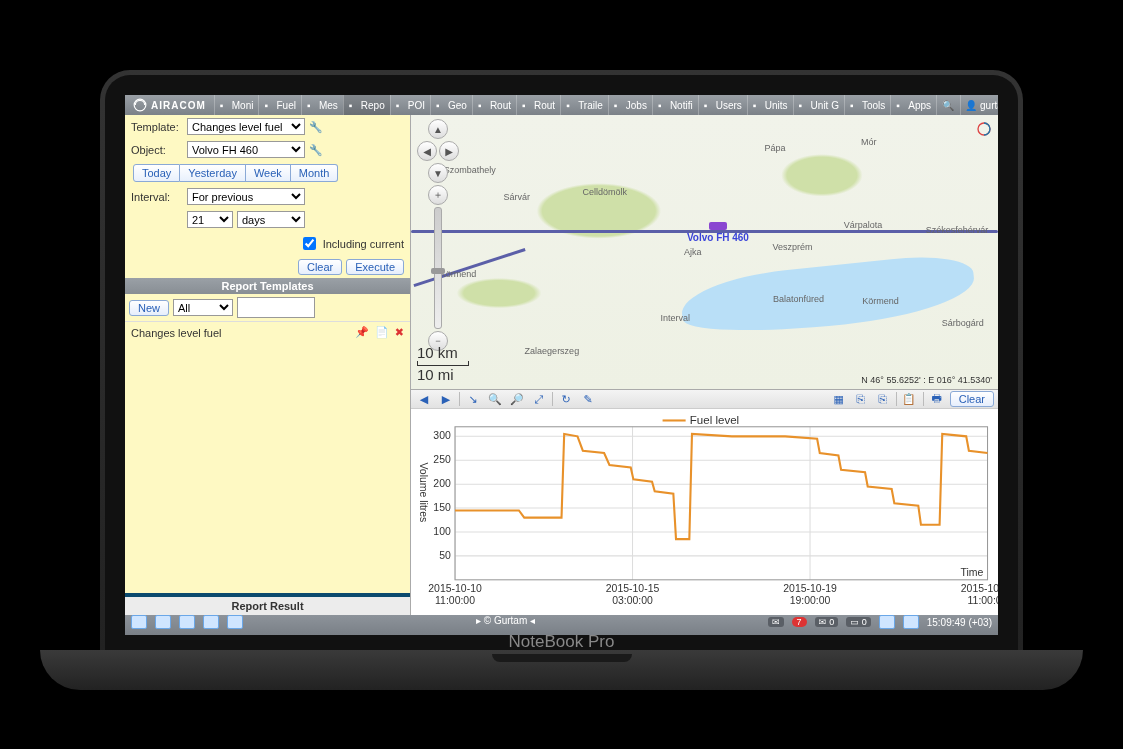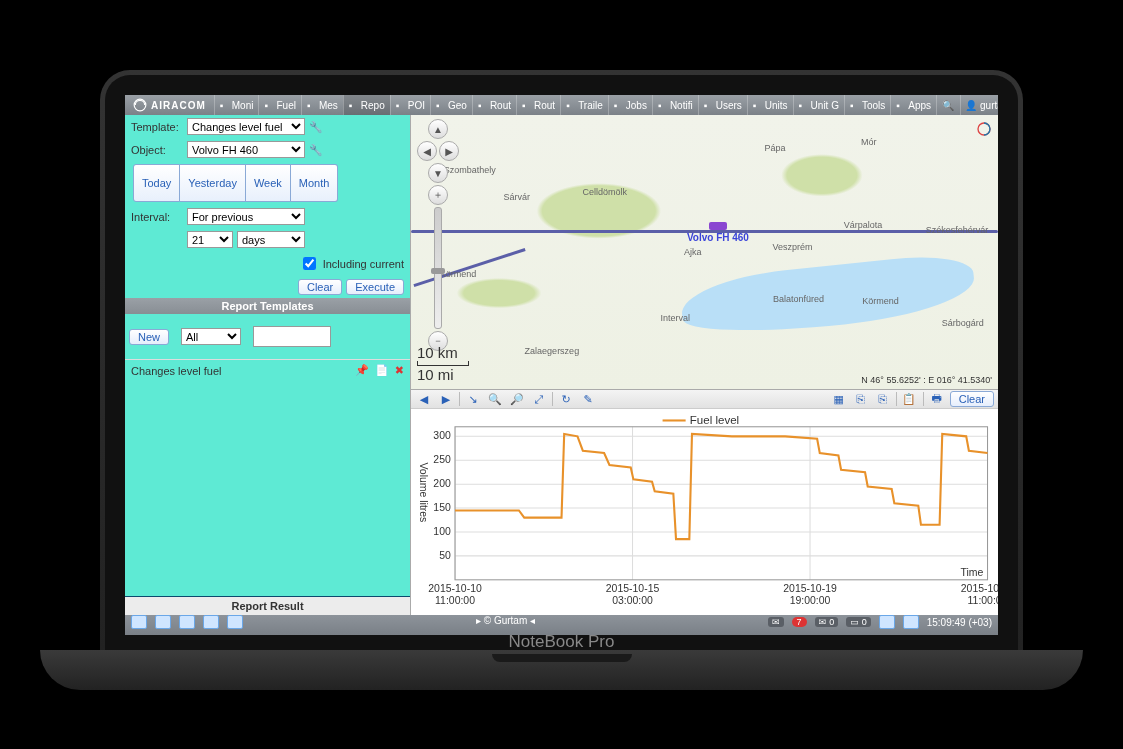--- a/index.html
+++ b/index.html
@@ -1,19 +1,19 @@
 <!DOCTYPE html>
 <html><head>
 <meta charset="utf-8">
 <style>
 html,body{margin:0;padding:0;background:#000;font-family:Arial,Helvetica,sans-serif;font-size:11px;color:#333}
 .stage{width:1123px;height:749px;position:relative}
 .laptop{position:absolute;left:100px;top:70px;width:923px;height:580px;background:linear-gradient(#333,#222);border-radius:30px 30px 0 0;padding:5px 5px 0 5px;box-sizing:border-box}
 .bezel{width:100%;height:100%;background:#111;border-radius:25px 25px 0 0;padding:20px 20px 0 20px;box-sizing:border-box}
-.screen{width:100%;height:540px;background:#5eead4;overflow:hidden;position:relative}
+.screen{width:100%;height:540px;background:#fef9c3;overflow:hidden;position:relative}
 .base{position:absolute;left:40px;top:650px;width:1043px;height:40px;background:linear-gradient(#3a3a3a,#222);border-radius:0 0 60px 60px}
 .base::before{content:"";position:absolute;left:50%;top:4px;width:140px;height:8px;margin-left:-70px;background:#1a1a1a;border-radius:0 0 10px 10px}
 .baselabel{position:absolute;left:0;right:0;top:-18px;text-align:center;color:#888;font-size:17px}
 
 .topbar{height:20px;background:linear-gradient(#9aa0a6,#7b8188);display:flex;align-items:center;color:#fff;font-size:10px;white-space:nowrap;overflow:hidden}
 .brand{display:flex;align-items:center;padding:0 8px;font-weight:bold;letter-spacing:1px}
 .brand svg{margin-right:4px}
 .navitem{padding:0 5px;border-left:1px solid rgba(255,255,255,.25);display:flex;align-items:center;height:100%;gap:2px}
 .navitem.active{background:rgba(0,0,0,.15)}
 .icon{width:10px;height:10px;display:inline-block}
@@ -21,34 +21,34 @@
 .body{position:absolute;top:20px;left:0;right:0;bottom:20px;display:flex}
 .left{width:285px;border-right:1px solid #aaa;display:flex;flex-direction:column}
 .right{flex:1;display:flex;flex-direction:column}
 
 .formrow{display:flex;align-items:center;padding:3px 6px;gap:4px}
 .formrow label{width:52px}
 select,input[type=text]{font-size:11px;border:1px solid #999;background:#fff;height:17px}
 .sel-wide{width:118px}
 .btn{font-size:11px;border:1px solid #8aa9d6;background:linear-gradient(#fff,#e6eefc);border-radius:3px;padding:1px 8px;color:#2a61b7;cursor:pointer}
 .segrow{display:flex;gap:0;padding:3px 8px}
-.seg{border:1px solid #8aa9d6;padding:12px 8px;color:#2a61b7;background:linear-gradient(#fff,#e8f0fc);cursor:pointer;font-size:11px}
+.seg{border:1px solid #8aa9d6;padding:2px 8px;color:#2a61b7;background:linear-gradient(#fff,#e8f0fc);cursor:pointer;font-size:11px}
 .seg:first-child{border-radius:3px 0 0 3px}
 .seg:last-child{border-radius:0 3px 3px 0}
 .seg+.seg{border-left:none}
 .rowright{justify-content:flex-end}
 .cb{margin-right:3px}
 .hdrbar{background:linear-gradient(#9aa0a6,#888e94);color:#fff;text-align:center;font-weight:bold;font-size:11px;padding:2px 0}
-.tplrow{display:flex;align-items:center;padding:12px 4px;gap:12px}
+.tplrow{display:flex;align-items:center;padding:3px 4px;gap:4px}
 .tplrow input[type=text]{width:72px}
 .tplitem{display:flex;align-items:center;justify-content:space-between;padding:4px 6px;border-top:1px solid #ddd}
 .tplitem .icons{display:flex;gap:6px}
 .pin{width:12px;height:12px}
 .left-fill{flex:1}
-.resultbar{background:#ececec;border-top:1px solid #0c4a6e;text-align:center;font-weight:bold;padding:3px 0}
+.resultbar{background:#ececec;border-top:4px solid #0c4a6e;text-align:center;font-weight:bold;padding:3px 0}
 
 .map{flex:1;position:relative;background:#ecf1e2;overflow:hidden;border-bottom:1px solid #aaa}
 .land{position:absolute;inset:0;background:
   radial-gradient(ellipse at 32% 35%, #cfe0a8 0 10%, transparent 11%),
   radial-gradient(ellipse at 70% 22%, #cfe0a8 0 6%, transparent 7%),
   radial-gradient(ellipse at 15% 65%, #cfe0a8 0 5%, transparent 6%),
   linear-gradient(#f1f3ea,#eef1e4)}
 .lake{position:absolute;left:46%;top:55%;width:50%;height:22%;background:#b9dff7;border-radius:40% 30% 50% 60%/60% 40% 60% 40%;transform:rotate(-6deg)}
 .road{position:absolute;left:0;right:0;top:42%;height:3px;background:#5b5fa8;border-radius:2px}
 .roadcurve{position:absolute;width:20%;height:3px;background:#5b5fa8;left:0;top:55%;transform:rotate(-18deg)}

